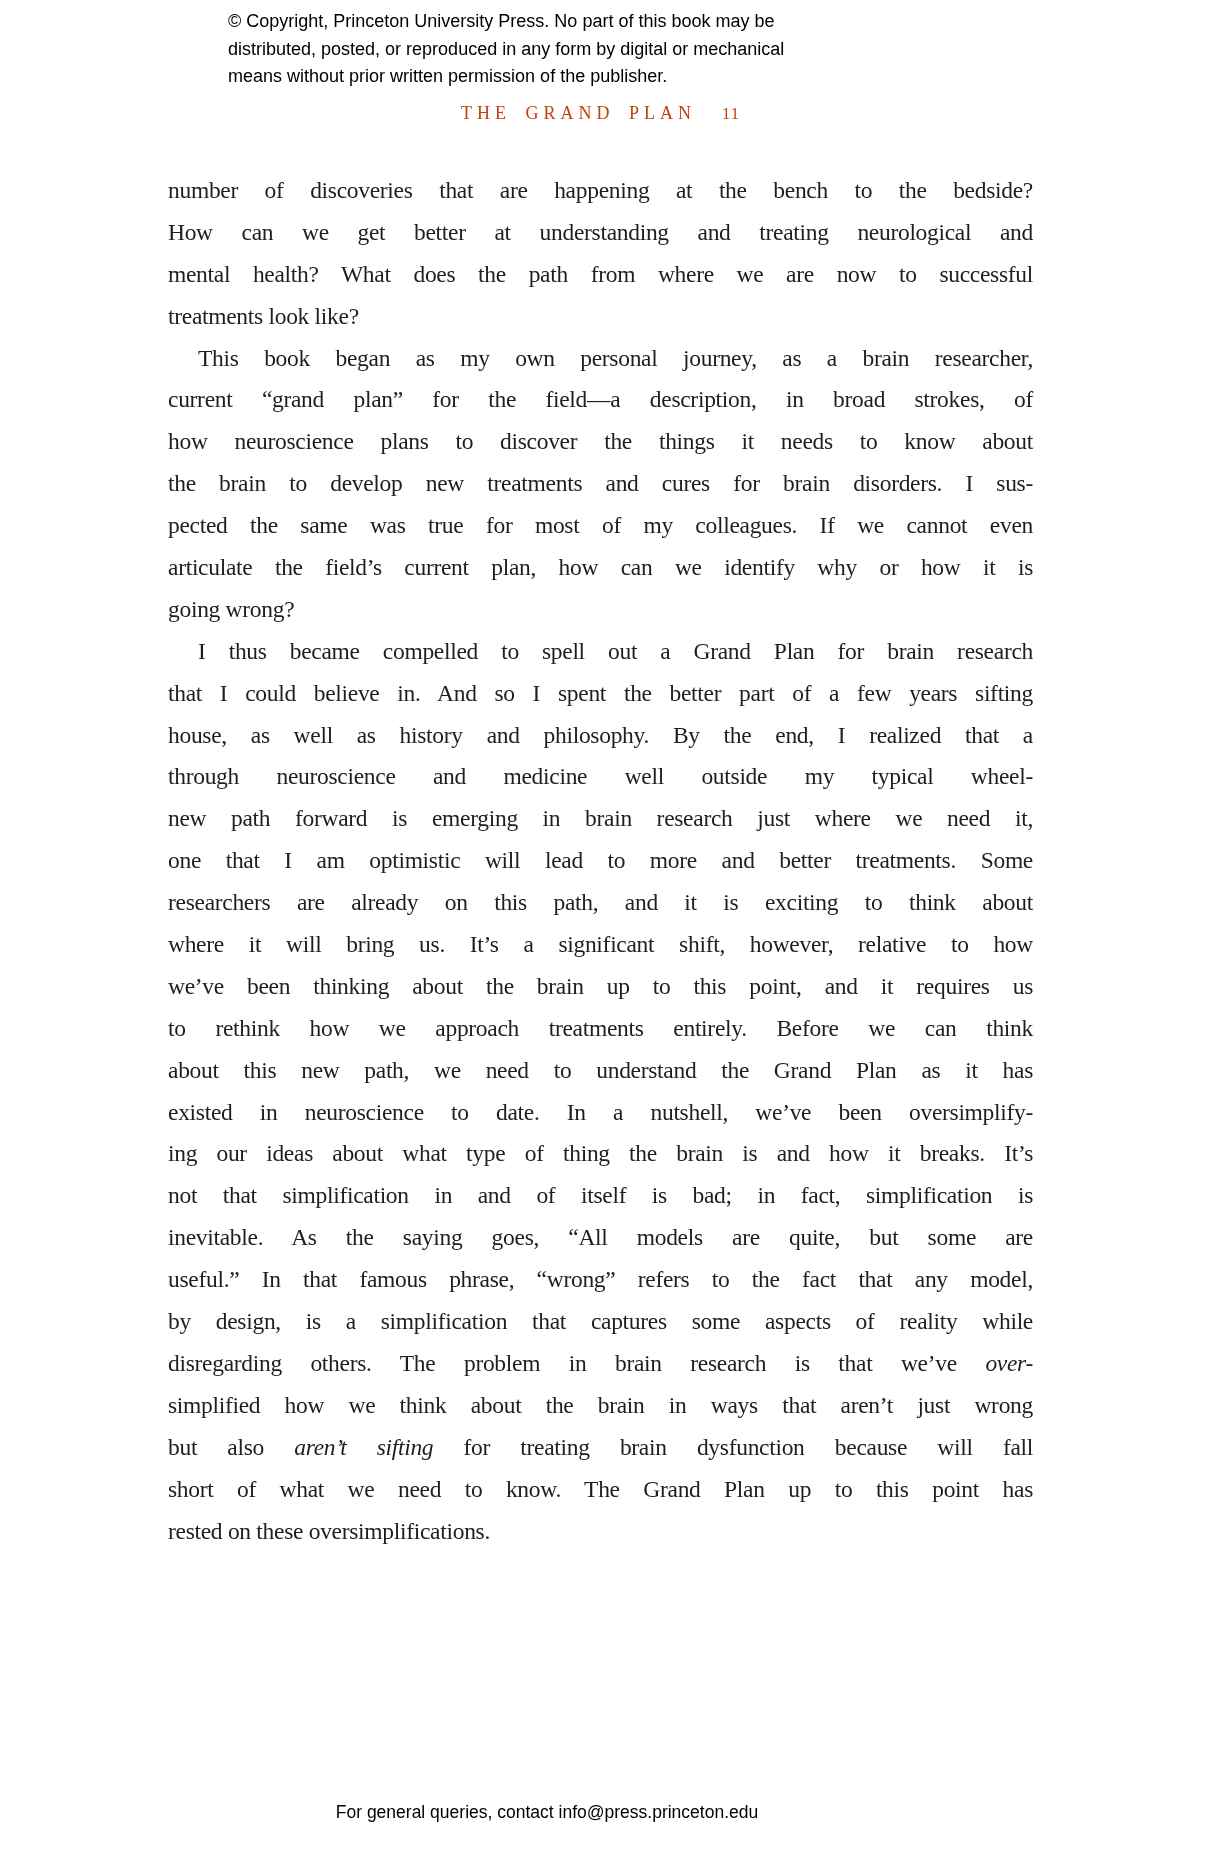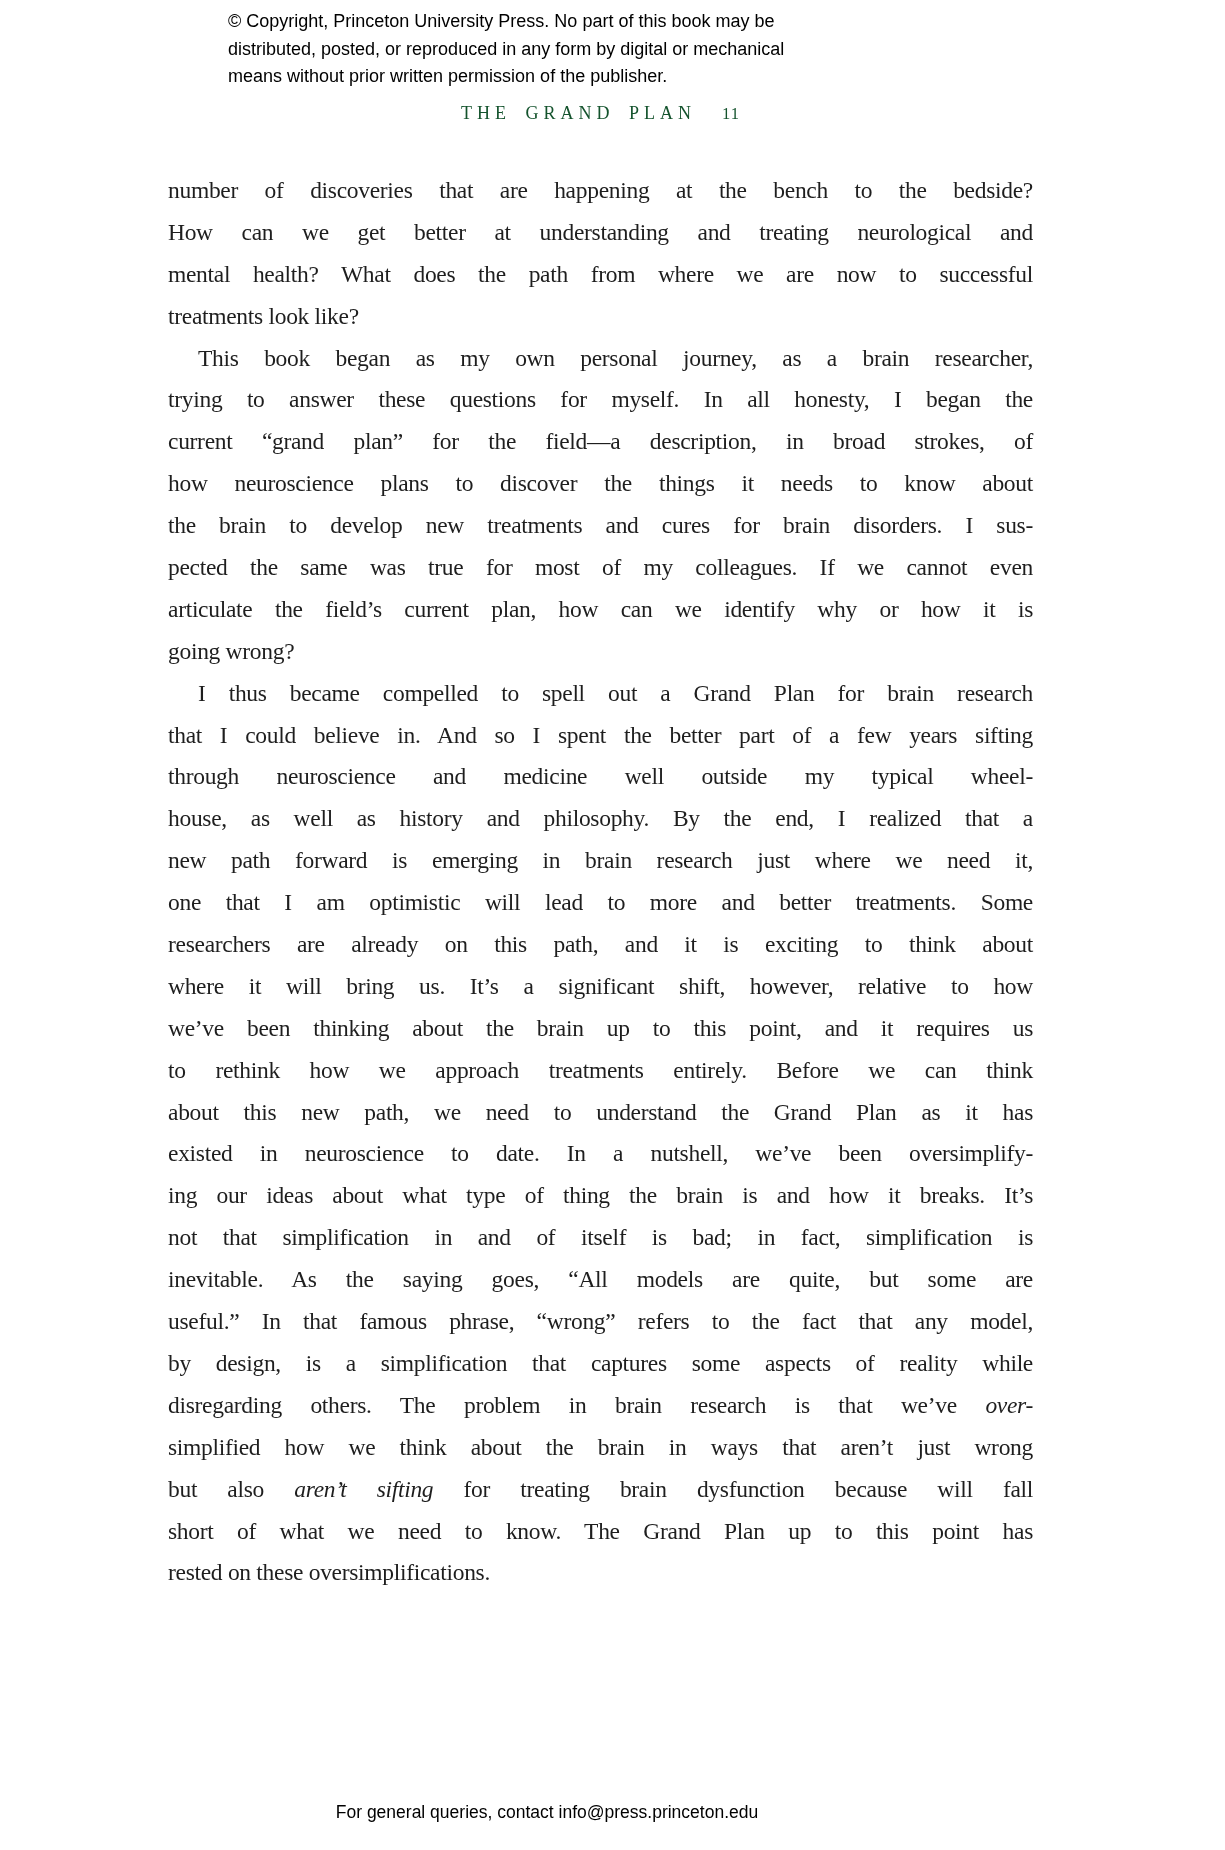--- a/index.html
+++ b/index.html
@@ -22,21 +22,21 @@
     line-height: 27.5px;
     color: #000000;
     letter-spacing: 0;
   }
   .running-header {
     position: absolute;
     left: 168px;
     top: 103px;
     width: 865px;
     text-align: center;
-    color: #14532d;
+    color: #c2410c;
   }
   .header-title {
     font-family: "Liberation Serif", serif;
     font-size: 18px;
     letter-spacing: 5px;
     word-spacing: 5px;
   }
   .page-number {
     font-family: "Liberation Serif", serif;
     font-size: 16.5px;
@@ -95,33 +95,32 @@
 
   <div class="body-text" id="body-text">
       <div class="para">
         <div class="line"><span>number of discoveries that are happening at the bench to the bedside?</span></div>
         <div class="line"><span>How can we get better at understanding and treating neurological and</span></div>
         <div class="line"><span>mental health? What does the path from where we are now to successful</span></div>
         <div class="line last"><span>treatments look like?</span></div>
       </div>
       <div class="para">
         <div class="line indent"><span>This book began as my own personal journey, as a brain researcher,</span></div>
-        <div class="line"><span>trying to answer these questions for myself. In all honesty, I began the</span></div>
         <div class="line"><span>current “grand plan” for the field—a description, in broad strokes, of</span></div>
         <div class="line"><span>how neuroscience plans to discover the things it needs to know about</span></div>
         <div class="line"><span>the brain to develop new treatments and cures for brain disorders. I sus-</span></div>
         <div class="line"><span>pected the same was true for most of my colleagues. If we cannot even</span></div>
         <div class="line"><span>articulate the field’s current plan, how can we identify why or how it is</span></div>
         <div class="line last"><span>going wrong?</span></div>
       </div>
       <div class="para">
         <div class="line indent"><span>I thus became compelled to spell out a Grand Plan for brain research</span></div>
         <div class="line"><span>that I could believe in. And so I spent the better part of a few years sifting</span></div>
+        <div class="line"><span>house, as well as history and philosophy. By the end, I realized that a</span></div>
         <div class="line"><span>through neuroscience and medicine well outside my typical wheel-</span></div>
-        <div class="line"><span>house, as well as history and philosophy. By the end, I realized that a</span></div>
         <div class="line"><span>new path forward is emerging in brain research just where we need it,</span></div>
         <div class="line"><span>one that I am optimistic will lead to more and better treatments. Some</span></div>
         <div class="line"><span>researchers are already on this path, and it is exciting to think about</span></div>
         <div class="line"><span>where it will bring us. It’s a significant shift, however, relative to how</span></div>
         <div class="line"><span>we’ve been thinking about the brain up to this point, and it requires us</span></div>
         <div class="line"><span>to rethink how we approach treatments entirely. Before we can think</span></div>
         <div class="line"><span>about this new path, we need to understand the Grand Plan as it has</span></div>
         <div class="line"><span>existed in neuroscience to date. In a nutshell, we’ve been oversimplify-</span></div>
         <div class="line"><span>ing our ideas about what type of thing the brain is and how it breaks. It’s</span></div>
         <div class="line"><span>not that simplification in and of itself is bad; in fact, simplification is</span></div>

